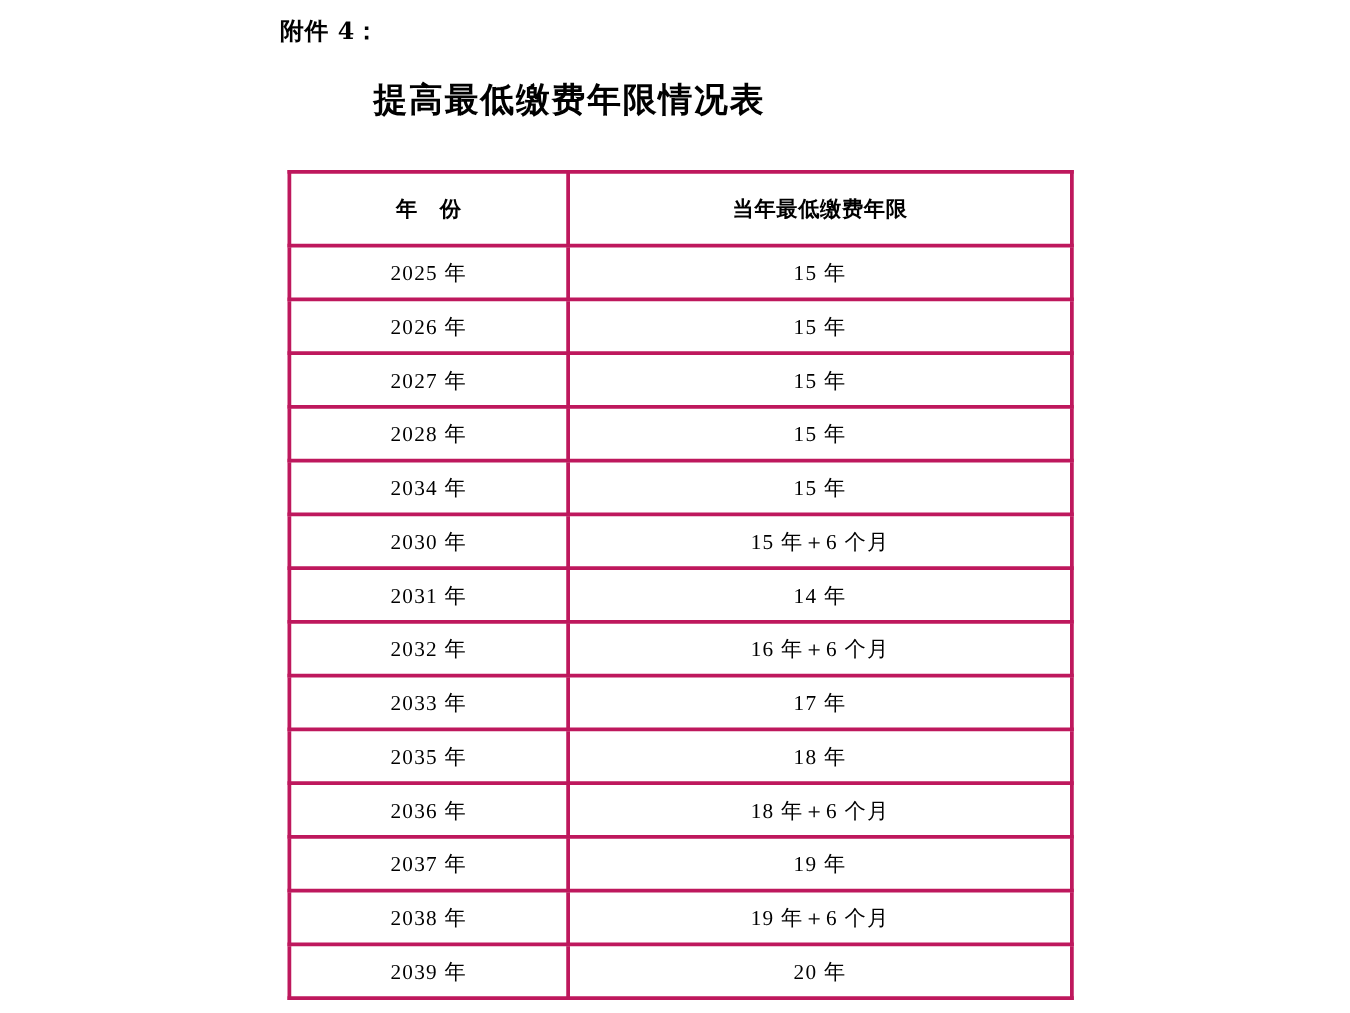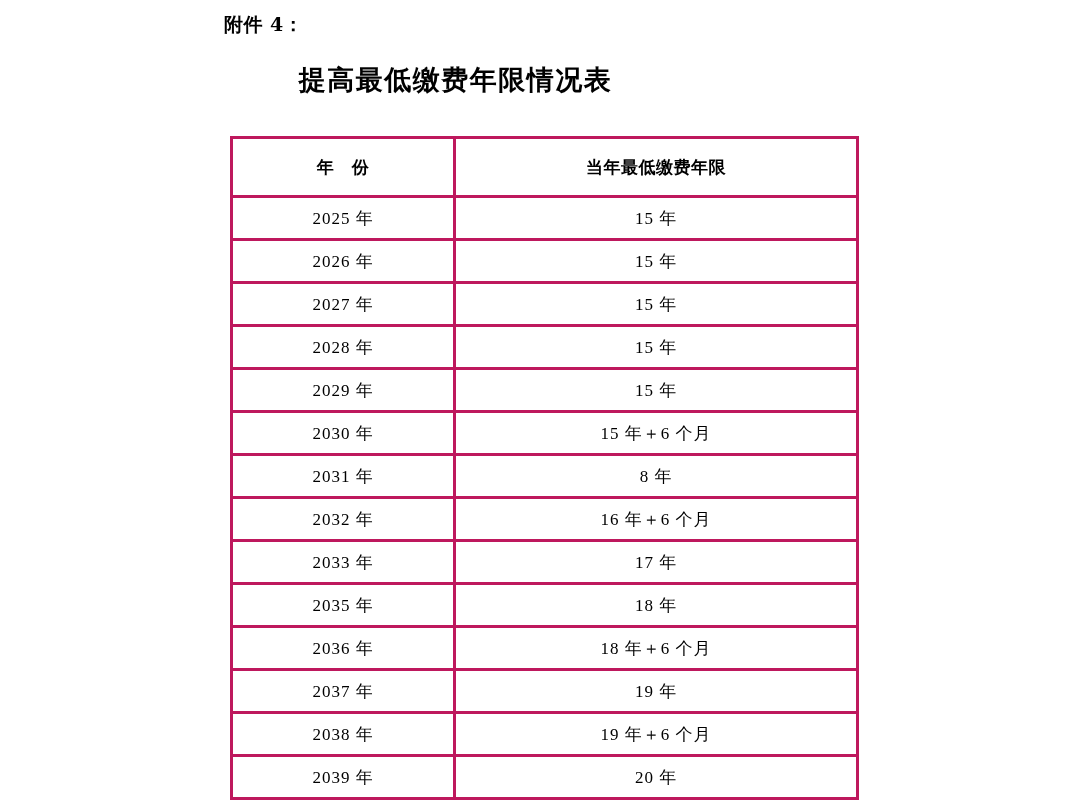--- a/index.html
+++ b/index.html
@@ -112,30 +112,30 @@
           </tr>
           <tr>
             <td class="cell-year">2027 年</td>
             <td class="cell-value">15 年</td>
           </tr>
           <tr>
             <td class="cell-year">2028 年</td>
             <td class="cell-value">15 年</td>
           </tr>
           <tr>
-            <td class="cell-year">2029 年</td>
+            <td class="cell-year">2034 年</td>
             <td class="cell-value">15 年</td>
           </tr>
           <tr>
             <td class="cell-year">2030 年</td>
             <td class="cell-value">15 年＋6 个月</td>
           </tr>
           <tr>
             <td class="cell-year">2031 年</td>
-            <td class="cell-value">8 年</td>
+            <td class="cell-value">14 年</td>
           </tr>
           <tr>
             <td class="cell-year">2032 年</td>
             <td class="cell-value">16 年＋6 个月</td>
           </tr>
           <tr>
             <td class="cell-year">2033 年</td>
             <td class="cell-value">17 年</td>
           </tr>
           <tr>

